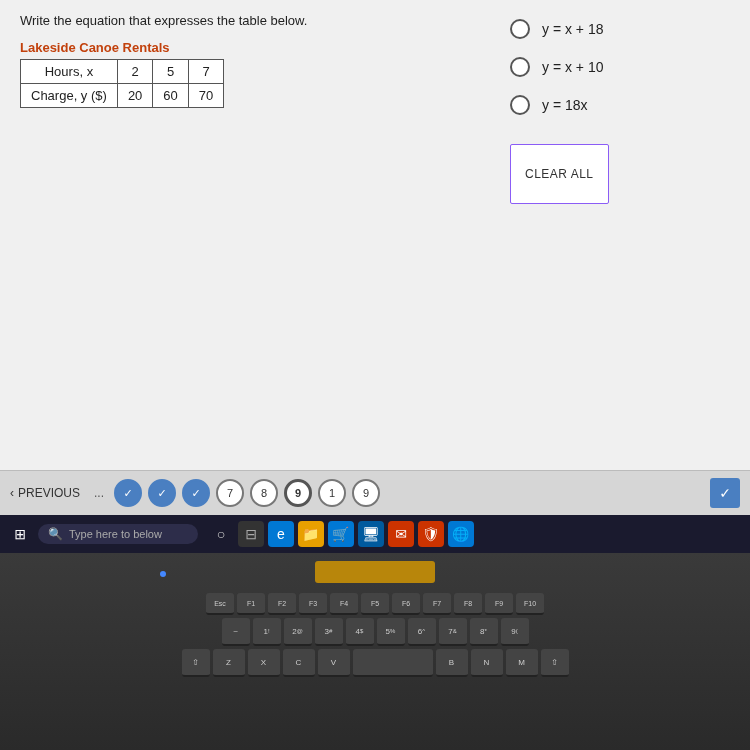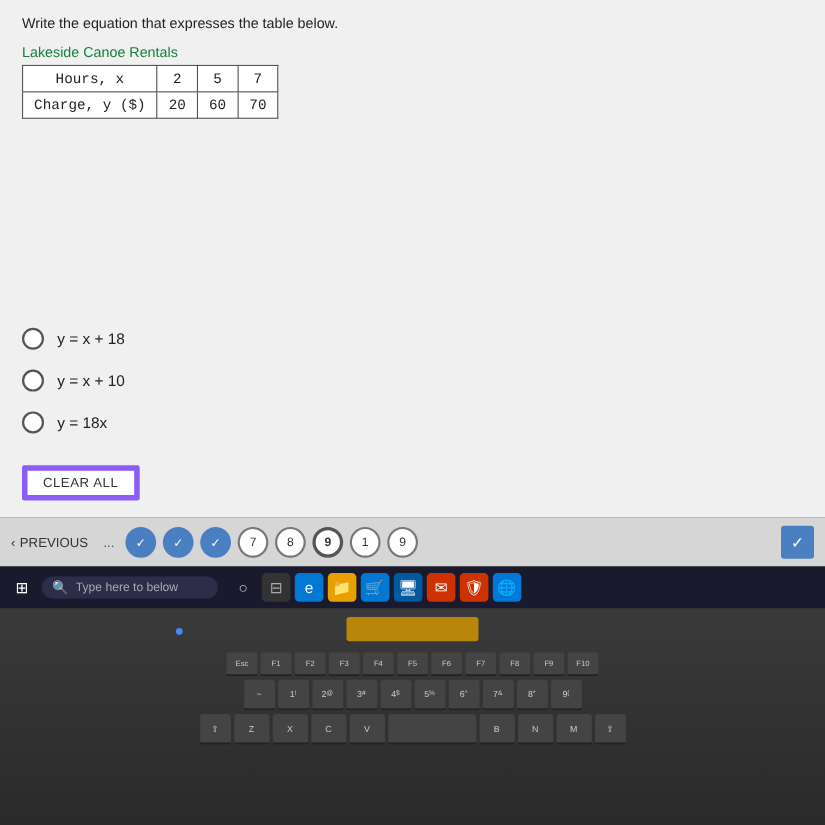--- a/index.html
+++ b/index.html
@@ -19,21 +19,21 @@
       position: relative;
       overflow: hidden;
     }
 
     
     .question-area {
       position: absolute;
       top: 0; left: 0; right: 0; bottom: 0;
       background: #f0f0f0;
       display: flex;
-      flex-direction: column;
+      flex-direction: row;
     }
 
     .left-panel {
       flex: 1;
       padding: 12px 20px;
       background: #f0f0f0;
     }
 
     .instructions {
       font-size: 13px;
@@ -41,29 +41,28 @@
       margin-bottom: 10px;
       line-height: 1.4;
     }
 
     .table-container {
       margin-bottom: 12px;
     }
 
     .table-title {
       font-size: 13px;
-      font-weight: normal;
-      color: #15803d;
+      font-weight: bold;
+      color: #c2410c;
       margin-bottom: 4px;
     }
 
     table {
       border-collapse: collapse;
       font-size: 13px;
-      font-family: Liberation Mono, monospace;
     }
 
     table td, table th {
       border: 1px solid #555;
       padding: 4px 10px;
       text-align: center;
       background: #fff;
       color: #222;
     }
 
@@ -103,23 +102,23 @@
       justify-content: center;
     }
 
     .radio-label {
       font-size: 14px;
       color: #222;
     }
 
     .clear-all-btn {
       margin-top: 15px;
-      border: 5px solid #8b5cf6;
-      background: #fff;
-      padding: 4px 14px;
+      border: 1px solid #8b5cf6;
+      background: #fff;
+      padding: 22px 14px;
       font-size: 12px;
       color: #333;
       cursor: pointer;
       border-radius: 2px;
       letter-spacing: 0.5px;
     }
 
     
     .nav-bar {
       width: 750px;

